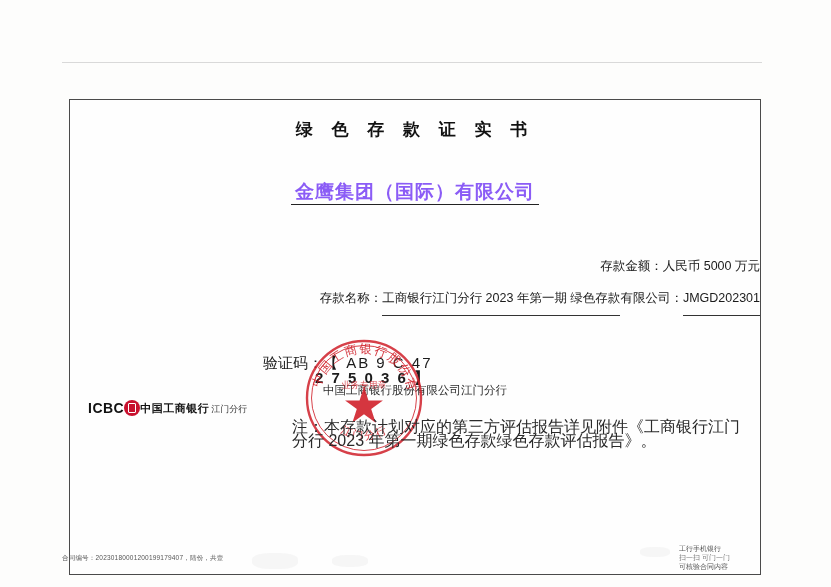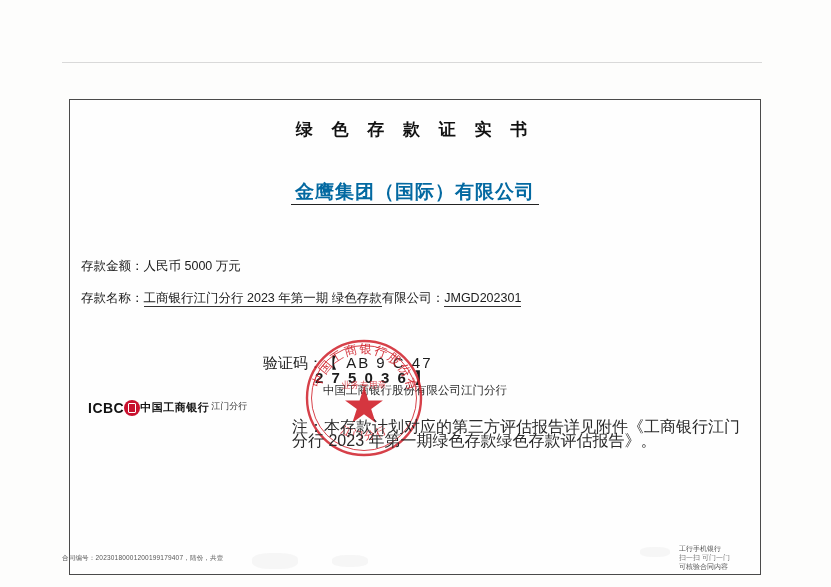--- a/index.html
+++ b/index.html
@@ -62,36 +62,36 @@
     left: 0;
     right: 0;
     text-align: center;
   }
   .company-name {
     font-size: 19px;
     font-weight: bold;
     letter-spacing: 1px;
     border-bottom: 1px solid #222;
     padding: 0 4px 2px 4px;
-    color: #0369a1;
+    color: #8b5cf6;
   }
   .row {
     position: absolute;
-    left: 11px;
-    right: 0;
-    text-align: left;
+    left: 0;
+    right: 0;
+    text-align: right;
     font-size: 12.5px;
     color: #1b1b1b;
   }
   .row-amount { top: 158px; }
   .row-deposit { top: 190px; }
   .row-term { top: 220px; }
   .u {
     border-bottom: 1px solid #333;
-    padding-bottom: 1px;
+    padding-bottom: 10px;
   }
   .code-block {
     position: absolute;
     left: 193px;
     top: 255px;
     font-size: 15px;
     line-height: 15px;
     color: #1b1b1b;
     text-align: left;
   }
@@ -122,21 +122,21 @@
     height: 124px;
     pointer-events: none;
   }
   .seal svg { display: block; }
   
   .bank-logo {
     position: absolute;
     left: 18px;
     top: 300px;
     display: flex;
-    align-items: flex-start;
+    align-items: flex-end;
   }
   .icbc-word {
     font-size: 14px;
     font-weight: bold;
     letter-spacing: 0.5px;
     color: #111;
   }
   .icbc-mark {
     width: 16px;
     height: 16px;

